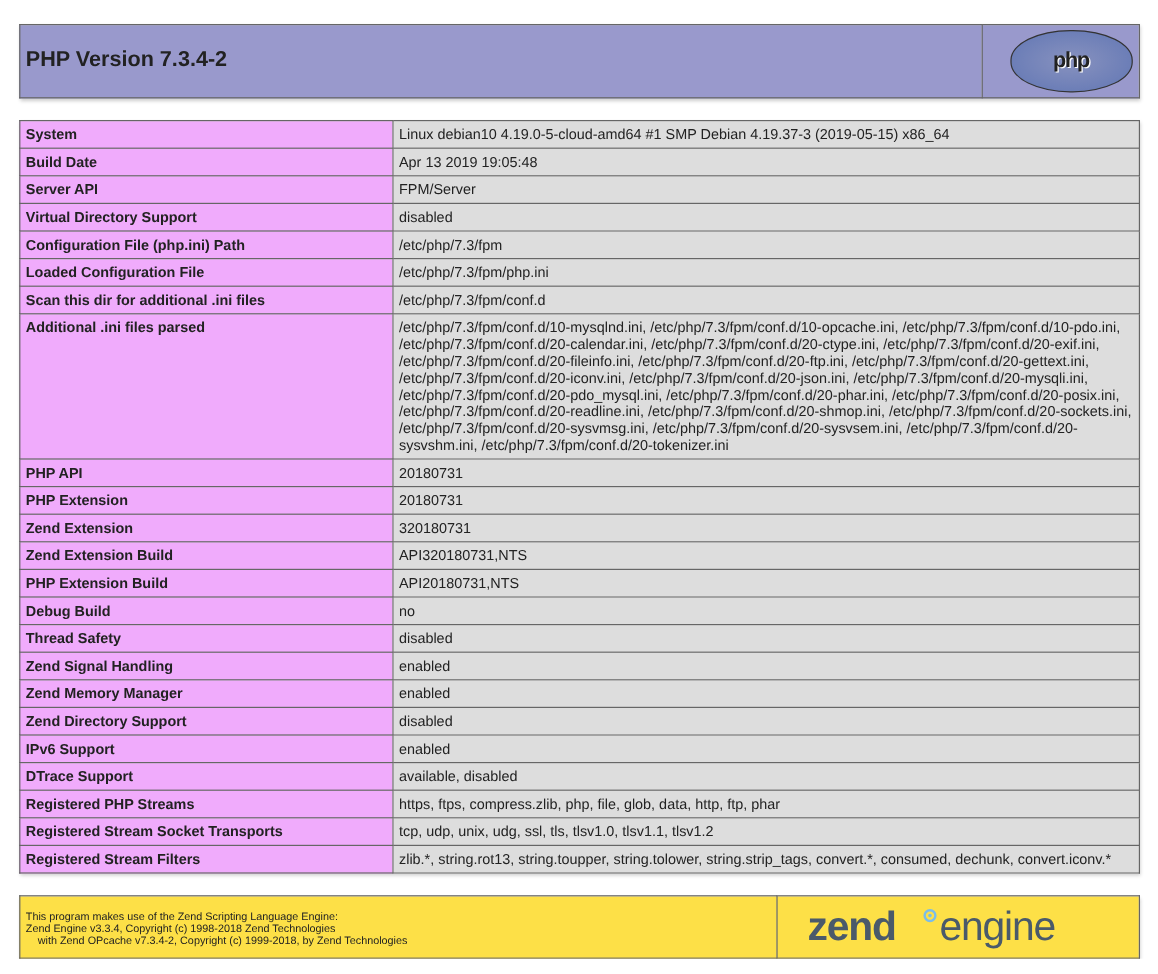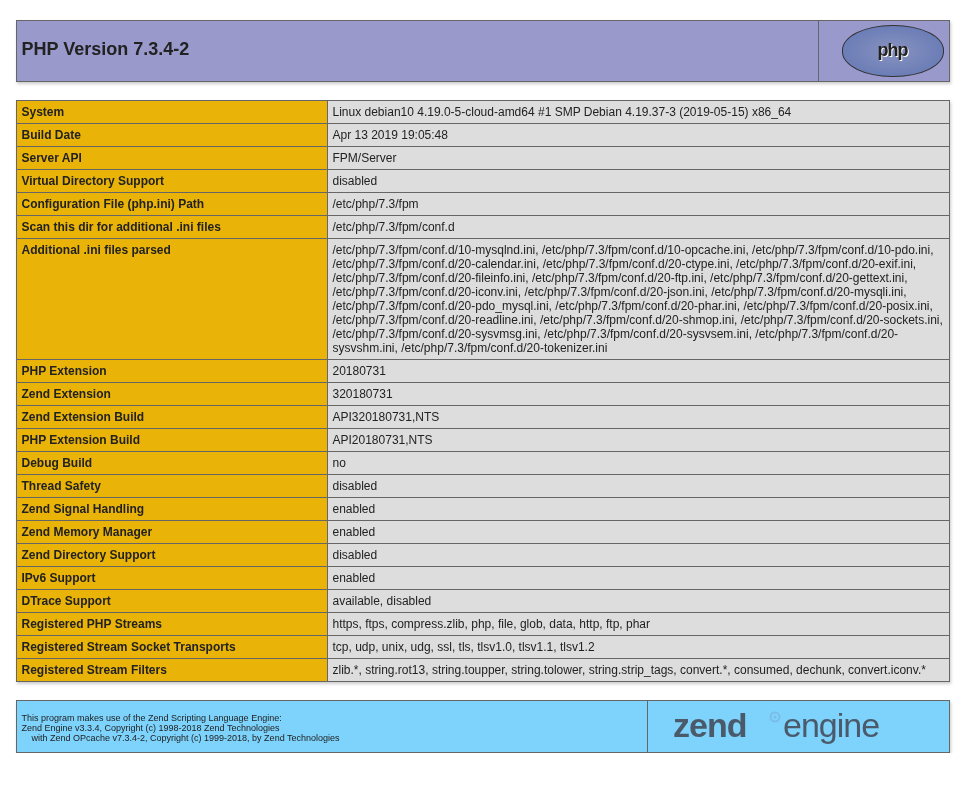--- a/index.html
+++ b/index.html
@@ -21,21 +21,21 @@
     box-shadow: 1px 2px 3px #ccc;
   }
   td, th {
     border: 1px solid #666;
     font-size: 75%;
     vertical-align: baseline;
     padding: 4px 5px;
   }
   .p {text-align: left;}
   .e {
-    background-color: #eab308;
+    background-color: #f0abfc;
     width: 300px;
     font-weight: bold;
   }
   .h {
     background-color: #99c;
     font-weight: bold;
   }
   .v {
     background-color: #ddd;
     max-width: 300px;
@@ -77,21 +77,21 @@
     font-size: 18px;
     letter-spacing: -1px;
     color: #222;
     text-shadow: 1px 1px 0 #fff;
   }
   .zend-box {
     margin-top: 8px;
     font-size: 75%;
   }
   .zend-td {
-    background-color: #7dd3fc;
+    background-color: #fde047;
   }
   .zend-right {
     width: 290px;
     text-align: right;
     vertical-align: middle;
     padding-right:6px;
   }
   .zend-logo svg {
     height: 40px;
     width: 270px;
@@ -135,26 +135,34 @@
         </tr>
         <tr>
           <td class="e">Virtual Directory Support</td>
           <td class="v">disabled</td>
         </tr>
         <tr>
           <td class="e">Configuration File (php.ini) Path</td>
           <td class="v">/etc/php/7.3/fpm</td>
         </tr>
         <tr>
+          <td class="e">Loaded Configuration File</td>
+          <td class="v">/etc/php/7.3/fpm/php.ini</td>
+        </tr>
+        <tr>
           <td class="e">Scan this dir for additional .ini files</td>
           <td class="v">/etc/php/7.3/fpm/conf.d</td>
         </tr>
         <tr>
           <td class="e">Additional .ini files parsed</td>
           <td class="v">/etc/php/7.3/fpm/conf.d/10-mysqlnd.ini, /etc/php/7.3/fpm/conf.d/10-opcache.ini, /etc/php/7.3/fpm/conf.d/10-pdo.ini, /etc/php/7.3/fpm/conf.d/20-calendar.ini, /etc/php/7.3/fpm/conf.d/20-ctype.ini, /etc/php/7.3/fpm/conf.d/20-exif.ini, /etc/php/7.3/fpm/conf.d/20-fileinfo.ini, /etc/php/7.3/fpm/conf.d/20-ftp.ini, /etc/php/7.3/fpm/conf.d/20-gettext.ini, /etc/php/7.3/fpm/conf.d/20-iconv.ini, /etc/php/7.3/fpm/conf.d/20-json.ini, /etc/php/7.3/fpm/conf.d/20-mysqli.ini, /etc/php/7.3/fpm/conf.d/20-pdo_mysql.ini, /etc/php/7.3/fpm/conf.d/20-phar.ini, /etc/php/7.3/fpm/conf.d/20-posix.ini, /etc/php/7.3/fpm/conf.d/20-readline.ini, /etc/php/7.3/fpm/conf.d/20-shmop.ini, /etc/php/7.3/fpm/conf.d/20-sockets.ini, /etc/php/7.3/fpm/conf.d/20-sysvmsg.ini, /etc/php/7.3/fpm/conf.d/20-sysvsem.ini, /etc/php/7.3/fpm/conf.d/20-sysvshm.ini, /etc/php/7.3/fpm/conf.d/20-tokenizer.ini</td>
+        </tr>
+        <tr>
+          <td class="e">PHP API</td>
+          <td class="v">20180731</td>
         </tr>
         <tr>
           <td class="e">PHP Extension</td>
           <td class="v">20180731</td>
         </tr>
         <tr>
           <td class="e">Zend Extension</td>
           <td class="v">320180731</td>
         </tr>
         <tr>

